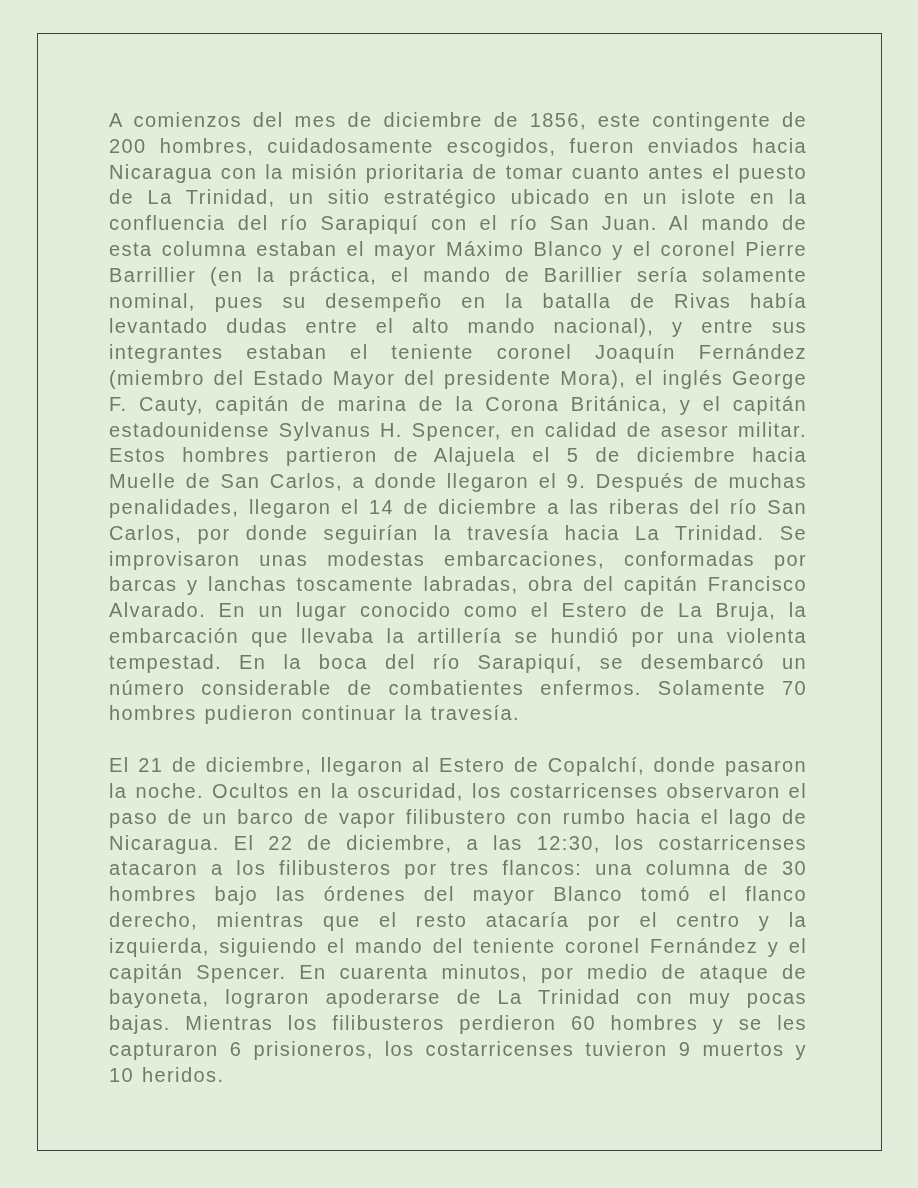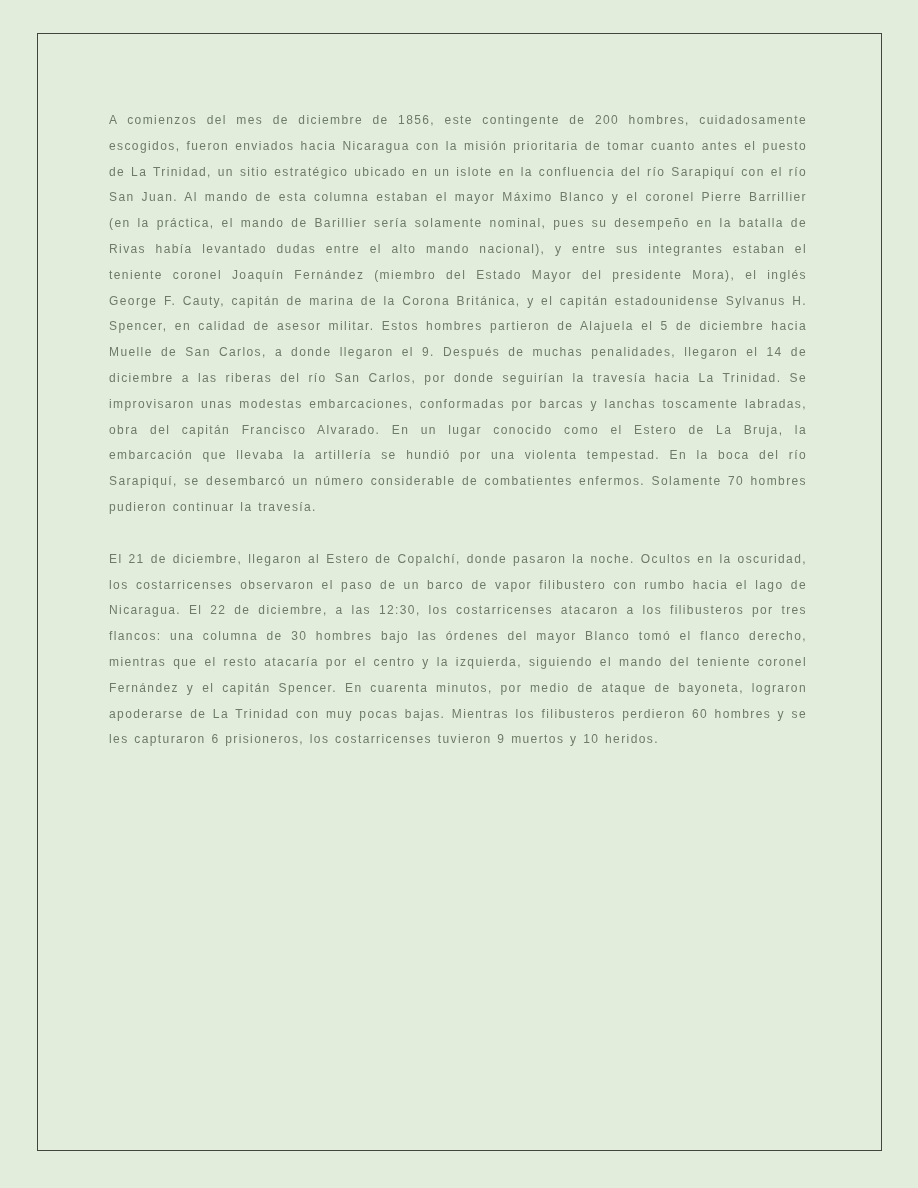--- a/index.html
+++ b/index.html
@@ -25,21 +25,21 @@
     background: var(--page-background, #e2eedb);
   }
   .content {
     position: absolute;
     left: 71px;
     top: 74px;
     width: 698px;
   }
   p.body-paragraph {
     margin: 0 0 26px 0;
-    font-size: 12px;
+    font-size: 20px;
     line-height: 25.8px;
     letter-spacing: 1.4px;
     word-spacing: 1px;
     font-weight: 400;
     text-align: justify;
     color: var(--text, #6e7b68);
   }
   p.body-paragraph:last-child {
     margin-bottom: 16px;
   }

